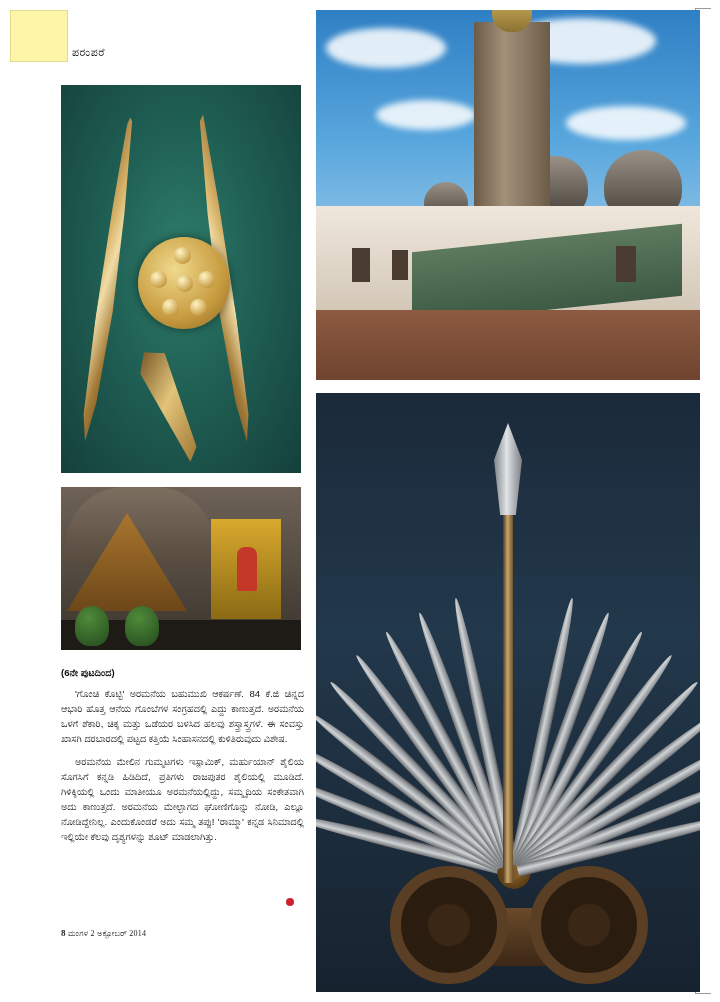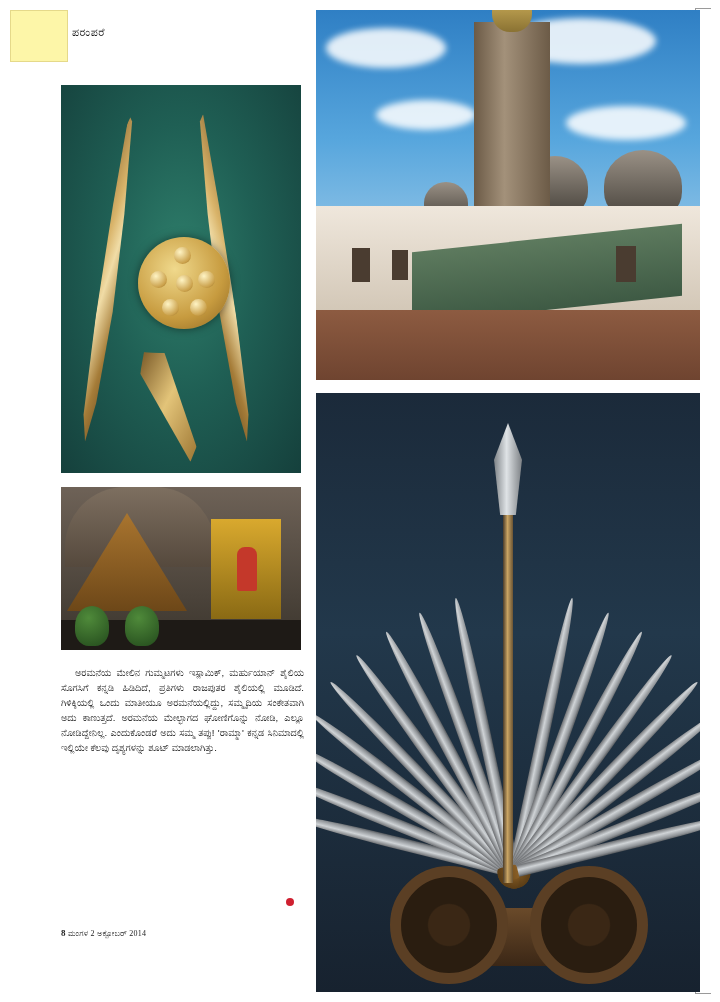--- a/index.html
+++ b/index.html
@@ -11,21 +11,21 @@
     overflow:hidden;
   }
   .page{position:absolute;inset:0;}
 
   
   .yellow-block{
     position:absolute;left:10px;top:10px;width:56px;height:50px;
     background:#fdf6a8;border:1px solid #e5d98a;
   }
   .masthead{
-    position:absolute;left:72px;top:26px;
+    position:absolute;left:72px;top:46px;
     font-size:11px;letter-spacing:.5px;color:#111;
     font-family:"Liberation Sans", sans-serif;
   }
 
   
   .rule-top-right{
     position:absolute;left:695px;top:8px;width:1px;height:22px;background:#9a9a9a;
   }
   .rule-top-right2{
     position:absolute;left:695px;top:8px;width:16px;height:1px;background:#9a9a9a;
@@ -260,20 +260,22 @@
     <div class="blade" style="transform:rotate(68deg);height:244px;"></div>
     <div class="blade" style="transform:rotate(76deg);height:232px;"></div>
     <div class="pole"></div>
     <div class="spearhead"></div>
     <div class="cannon"></div>
     <div class="wheel wheel-l"></div>
     <div class="wheel wheel-r"></div>
   </div>
 
   <div class="article">
+    <div class="lede">(6ನೇ ಪುಟದಿಂದ)</div>
+    <p>'ಗೊಂಚಿ ಕೊಟ್ಟಿ' ಅರಮನೆಯ ಬಹುಮುಖಿ ಆಕರ್ಷಣೆ. 84 ಕೆ.ಜಿ ಚಿನ್ನದ ಆಭಾರಿ ಹೊತ್ತ ಆನೆಯ ಗೊಂಬೆಗಳ ಸಂಗ್ರಹದಲ್ಲಿ ಎದ್ದು ಕಾಣುತ್ತದೆ. ಅರಮನೆಯ ಒಳಗೆ ಶೆಕಾರಿ, ಚಿಕ್ಕ ಮತ್ತು ಒಡೆಯರ ಬಳಸಿದ ಹಲವು ಶಸ್ತ್ರಾಸ್ತ್ರಗಳೆ. ಈ ಸಂವಸ್ತು ಖಾಸಗಿ ದರಬಾರದಲ್ಲಿ ಪಟ್ಟದ ಕತ್ತಿಯೆ ಸಿಂಹಾಸನದಲ್ಲಿ ಕುಳಿತಿರುವುದು ವಿಶೇಷ.</p>
     <p>ಅರಮನೆಯ ಮೇಲಿನ ಗುಮ್ಮಟಗಳು ಇಸ್ಲಾಮಿಕ್, ಮರ್ಹುಯಾನ್ ಶೈಲಿಯ ಸೊಗಸಿಗೆ ಕನ್ನಡಿ ಹಿಡಿದಿದೆ, ಪ್ರತಿಗಳು ರಾಜಪುತರ ಶೈಲಿಯಲ್ಲಿ ಮೂಡಿದೆ. ಗಿಳಿಕ್ಕಿಯಲ್ಲಿ ಒಂದು ಮಾತೀಯೂ ಅರಮನೆಯಲ್ಲಿದ್ದು, ಸಮ್ಮೃದಿಯ ಸಂಕೇತವಾಗಿ ಅದು ಕಾಣುತ್ತದೆ. ಅರಮನೆಯ ಮೇಲ್ಭಾಗದ ಘೋಣಿಗೊನ್ನು ನೋಡಿ, ಎಲ್ಲೂ ನೋಡಿದ್ದೇನಿಲ್ಲ. ಎಂದುಕೊಂಡರೆ ಅದು ಸಮ್ಮ ತಪ್ಪು! 'ರಾಮ್ಮಾ' ಕನ್ನಡ ಸಿನಿಮಾದಲ್ಲಿ ಇಲ್ಲಿಯೇ ಕೆಲವು ದೃಶ್ಯಗಳನ್ನು ಶೂಟ್ ಮಾಡಲಾಗಿತ್ತು.</p>
   </div>
   <div class="end-dot"></div>
 
   <div class="footer">
     <span class="pg">8</span>
     <span>ಮಂಗಳ 2 ಅಕ್ಟೋಬರ್ 2014</span>
   </div>
 
 </div>

